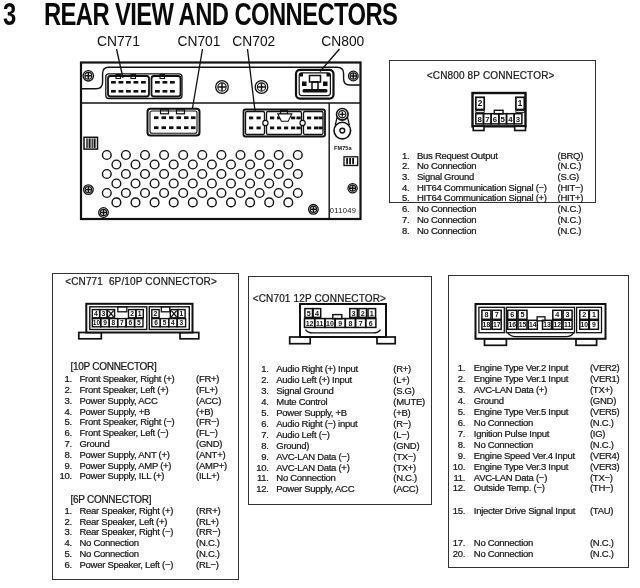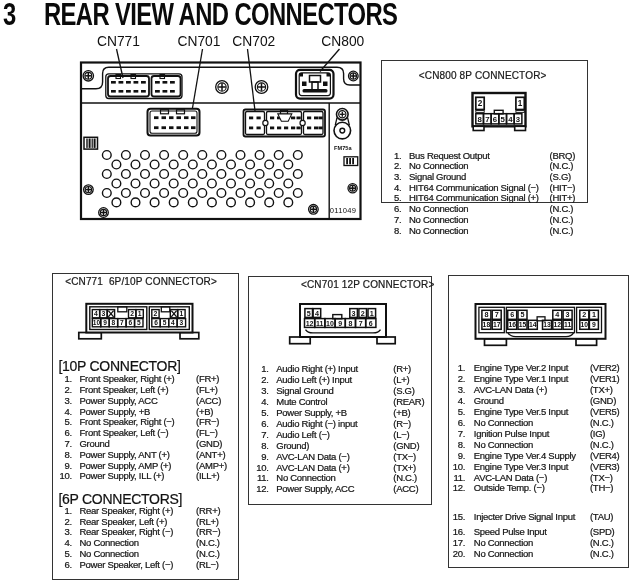--- a/index.html
+++ b/index.html
@@ -14,21 +14,21 @@
  letter-spacing:-0.28px;white-space:nowrap;-webkit-text-stroke:0.22px #222}
 .row .n{position:absolute;left:-1.6px;width:21px;text-align:right}
 .row .t{position:absolute;left:27px}
 .row .c{position:absolute}
 #b800 .row .c{left:167.6px}
 #b771 .row .c{left:143.6px}
 #b701 .row .c{left:144px}
 #b702 .row .c{left:141.2px}
 #b702 .row .t{left:25px}
 #b702 .row .n{width:18px}
-.hdr{position:absolute;left:6px;font-size:14px;line-height:11px;letter-spacing:-0.28px;white-space:nowrap;-webkit-text-stroke:0.22px #222}
+.hdr{position:absolute;left:18px;font-size:10px;line-height:11px;letter-spacing:-0.28px;white-space:nowrap;-webkit-text-stroke:0.22px #222}
 </style></head>
 <body>
 <div id="h1">3<span class="gap"></span>REAR VIEW AND CONNECTORS</div>
 <svg width="640" height="588" viewBox="0 0 640 588" style="position:absolute;left:0;top:0">
     <rect x="81" y="62.5" width="279.5" height="156.5" fill="none" stroke="#111" stroke-width="2.2"></rect>
     <path d="M 81,88.7 H 96 Q 102.6,88.7 102.6,82 V 73.4 Q 102.6,67.2 108.8,67.2 H 337 Q 343.6,67.2 343.6,73.4 V 78.8 Q 343.6,85 349.8,85 H 360.5" fill="none" stroke="#111" stroke-width="1.4"></path>
     <line x1="81" y1="103" x2="360.5" y2="103" stroke="#111" stroke-width="1.4"></line>
     <line x1="329.2" y1="103" x2="329.2" y2="218" stroke="#111" stroke-width="1.4"></line>
     <rect x="105.8" y="73.8" width="76.2" height="24.7" rx="3" fill="none" stroke="#111" stroke-width="1.3"></rect>
     <rect x="108" y="76" width="41" height="20.5" rx="2.5" fill="none" stroke="#111" stroke-width="1.8"></rect>
@@ -361,21 +361,21 @@
     <rect x="552.8" y="320.3" width="9" height="9" fill="none" stroke="#111" stroke-width="1.5"></rect>
     <text x="557.3" y="327.248" font-family="Liberation Sans, sans-serif" font-size="6.8" font-weight="bold" text-anchor="middle" fill="#111">12</text>
     <rect x="563.1" y="320.3" width="9" height="9" fill="none" stroke="#111" stroke-width="1.5"></rect>
     <text x="567.6" y="327.248" font-family="Liberation Sans, sans-serif" font-size="6.8" font-weight="bold" text-anchor="middle" fill="#111">11</text>
     <rect x="579.8" y="320.3" width="9" height="9" fill="none" stroke="#111" stroke-width="1.5"></rect>
     <text x="584.3" y="327.248" font-family="Liberation Sans, sans-serif" font-size="6.8" font-weight="bold" text-anchor="middle" fill="#111">10</text>
     <rect x="589.4" y="320.3" width="9" height="9" fill="none" stroke="#111" stroke-width="1.5"></rect>
     <text x="593.9" y="327.248" font-family="Liberation Sans, sans-serif" font-size="6.8" font-weight="bold" text-anchor="middle" fill="#111">9</text>
     <path d="M 508,332.9 Q 510,336.6 515.5,336.6 H 566 Q 571.5,336.6 573.5,332.9" fill="none" stroke="#111" stroke-width="1.3"></path>
   </svg>
-<div class="box" id="b800" style="left:381px;top:59.5px;width:206.5px;height:143px">
+<div class="box" id="b800" style="left:389px;top:59.5px;width:206.5px;height:143px">
     <div class="btitle" style="top:10.5px;left:-1.6px;width:100%;text-align:center">&lt;CN800 8P CONNECTOR&gt;</div>
     <div class="row" style="top:89.0px">
       <span class="n">1.</span>
       <span class="t">Bus Request Output</span>
       <span class="c">(BRQ)</span>
     </div>
     <div class="row" style="top:99.7px">
       <span class="n">2.</span>
       <span class="t">No Connection</span>
       <span class="c">(N.C.)</span>
@@ -457,21 +457,21 @@
     <div class="row" style="top:186.1px">
       <span class="n">9.</span>
       <span class="t">Power Supply, AMP (+)</span>
       <span class="c">(AMP+)</span>
     </div>
     <div class="row" style="top:196.9px">
       <span class="n">10.</span>
       <span class="t">Power Supply, ILL (+)</span>
       <span class="c">(ILL+)</span>
     </div>
-    <div class="hdr" style="top:220.9px">[6P CONNECTORS]</div>
+    <div class="hdr" style="top:220.9px">[6P CONNECTOR]</div>
     <div class="row" style="top:231.2px">
       <span class="n">1.</span>
       <span class="t">Rear Speaker, Right (+)</span>
       <span class="c">(RR+)</span>
     </div>
     <div class="row" style="top:242.0px">
       <span class="n">2.</span>
       <span class="t">Rear Speaker, Left (+)</span>
       <span class="c">(RL+)</span>
     </div>
@@ -490,40 +490,40 @@
       <span class="t">No Connection</span>
       <span class="c">(N.C.)</span>
     </div>
     <div class="row" style="top:285.2px">
       <span class="n">6.</span>
       <span class="t">Power Speaker, Left (−)</span>
       <span class="c">(RL−)</span>
     </div>
   </div>
 <div class="box" id="b701" style="left:248.3px;top:275.5px;width:183.7px;height:229px">
-    <div class="btitle" style="top:3px;left:3.4px;width:100%;text-align:right">&lt;CN701 12P CONNECTOR&gt;</div>
+    <div class="btitle" style="top:17px;left:3.4px;width:100%;text-align:left">&lt;CN701 12P CONNECTOR&gt;</div>
     <div class="row" style="top:86.9px">
       <span class="n">1.</span>
       <span class="t">Audio Right (+) Input</span>
       <span class="c">(R+)</span>
     </div>
     <div class="row" style="top:97.8px">
       <span class="n">2.</span>
       <span class="t">Audio Left (+) Input</span>
       <span class="c">(L+)</span>
     </div>
     <div class="row" style="top:108.7px">
       <span class="n">3.</span>
       <span class="t">Signal Ground</span>
       <span class="c">(S.G)</span>
     </div>
     <div class="row" style="top:119.6px">
       <span class="n">4.</span>
       <span class="t">Mute Control</span>
-      <span class="c">(REAR)</span>
+      <span class="c">(MUTE)</span>
     </div>
     <div class="row" style="top:130.5px">
       <span class="n">5.</span>
       <span class="t">Power Supply, +B</span>
       <span class="c">(+B)</span>
     </div>
     <div class="row" style="top:141.4px">
       <span class="n">6.</span>
       <span class="t">Audio Right (−) input</span>
       <span class="c">(R−)</span>
@@ -595,48 +595,43 @@
       <span class="t">Ignition Pulse Input</span>
       <span class="c">(IG)</span>
     </div>
     <div class="row" style="top:162.7px">
       <span class="n">8.</span>
       <span class="t">No Connection</span>
       <span class="c">(N.C.)</span>
     </div>
     <div class="row" style="top:173.6px">
       <span class="n">9.</span>
-      <span class="t">Engine Type Ver.4 Supply</span>
+      <span class="t">Engine Speed Ver.4 Input</span>
       <span class="c">(VER4)</span>
     </div>
     <div class="row" style="top:184.6px">
       <span class="n">10.</span>
       <span class="t">Engine Type Ver.3 Input</span>
       <span class="c">(VER3)</span>
     </div>
     <div class="row" style="top:195.5px">
       <span class="n">11.</span>
       <span class="t">AVC-LAN Data (−)</span>
       <span class="c">(TX−)</span>
     </div>
     <div class="row" style="top:206.4px">
       <span class="n">12.</span>
       <span class="t">Outside Temp. (−)</span>
       <span class="c">(TH−)</span>
     </div>
-    <div class="row" style="top:235px">
+    <div class="row" style="top:229px">
       <span class="n">15.</span>
       <span class="t">Injecter Drive Signal Input</span>
       <span class="c">(TAU)</span>
     </div>
-    <div class="row" style="top:250.2px">
-      <span class="n">16.</span>
-      <span class="t">Speed Pulse Input</span>
-      <span class="c">(SPD)</span>
-    </div>
     <div class="row" style="top:261.1px">
       <span class="n">17.</span>
       <span class="t">No Connection</span>
       <span class="c">(N.C.)</span>
     </div>
     <div class="row" style="top:272.0px">
       <span class="n">20.</span>
       <span class="t">No Connection</span>
       <span class="c">(N.C.)</span>
     </div>

